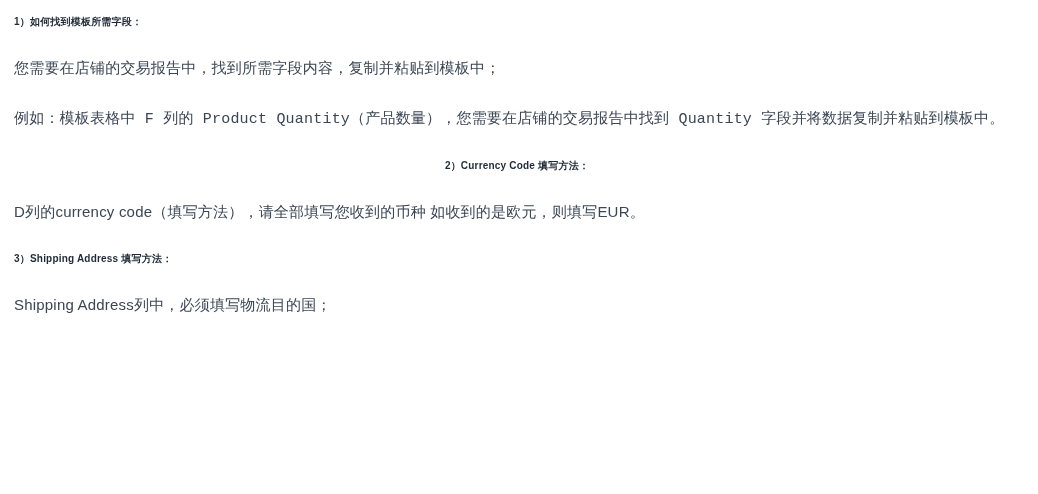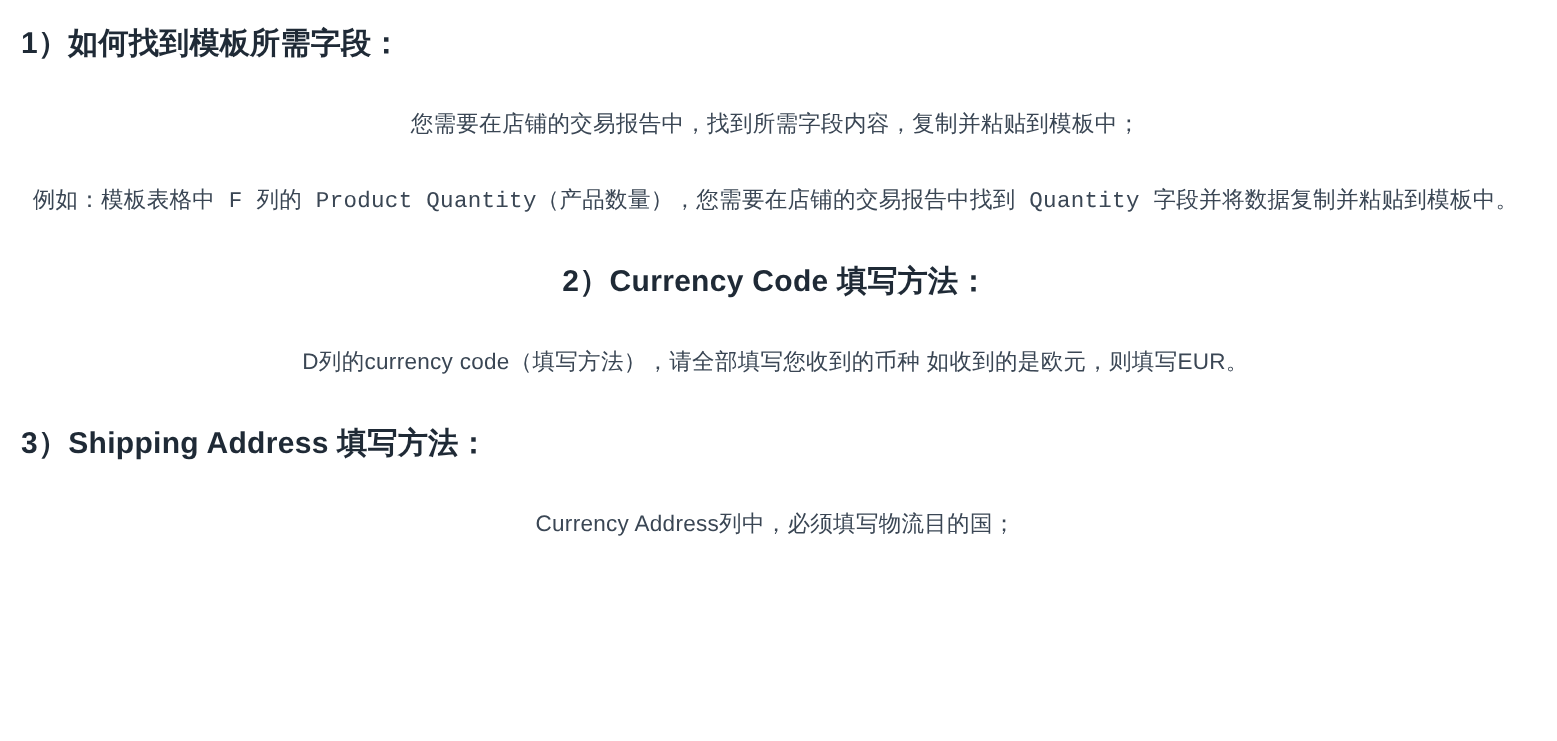--- a/index.html
+++ b/index.html
@@ -18,34 +18,33 @@
     position: relative;
     width: 1038px;
     height: 494px;
     box-sizing: border-box;
     padding: 14px 18px 0 14px;
   }
   .block {
     margin: 0 0 0 0;
   }
   .heading {
-    font-size: 20px;
+    font-size: 10px;
     font-weight: bold;
     line-height: 1.5;
     color: #1f2a36;
     margin: 0 0 26px 0;
     letter-spacing: 0.2px;
   }
   .para {
     font-size: 15px;
     line-height: 1.75;
     color: #3a4654;
     margin: 0 0 26px 0;
     letter-spacing: 0.2px;
-    text-align: center;
   }
   .para-wide {
     margin-bottom: 24px;
     font-family: Liberation Mono, monospace;
   }
   .heading2 {
     margin-top: 2px;
     text-align: center;
   }
   .note b {
@@ -64,16 +63,16 @@
     <div class="para para-wide">例如：模板表格中 F 列的 Product Quantity（产品数量），您需要在店铺的交易报告中找到 Quantity 字段并将数据复制并粘贴到模板中。</div>
   </div>
 
   <div class="block">
     <div class="heading heading2">2）Currency Code 填写方法：</div>
     <div class="para">D列的currency code（填写方法），请全部填写您收到的币种 如收到的是欧元，则填写EUR。</div>
   </div>
 
   <div class="block">
     <div class="heading">3）Shipping Address 填写方法：</div>
-    <div class="para">Currency Address列中，必须填写物流目的国；</div>
+    <div class="para">Shipping Address列中，必须填写物流目的国；</div>
   </div>
 
 </div>
 
 </body></html>

